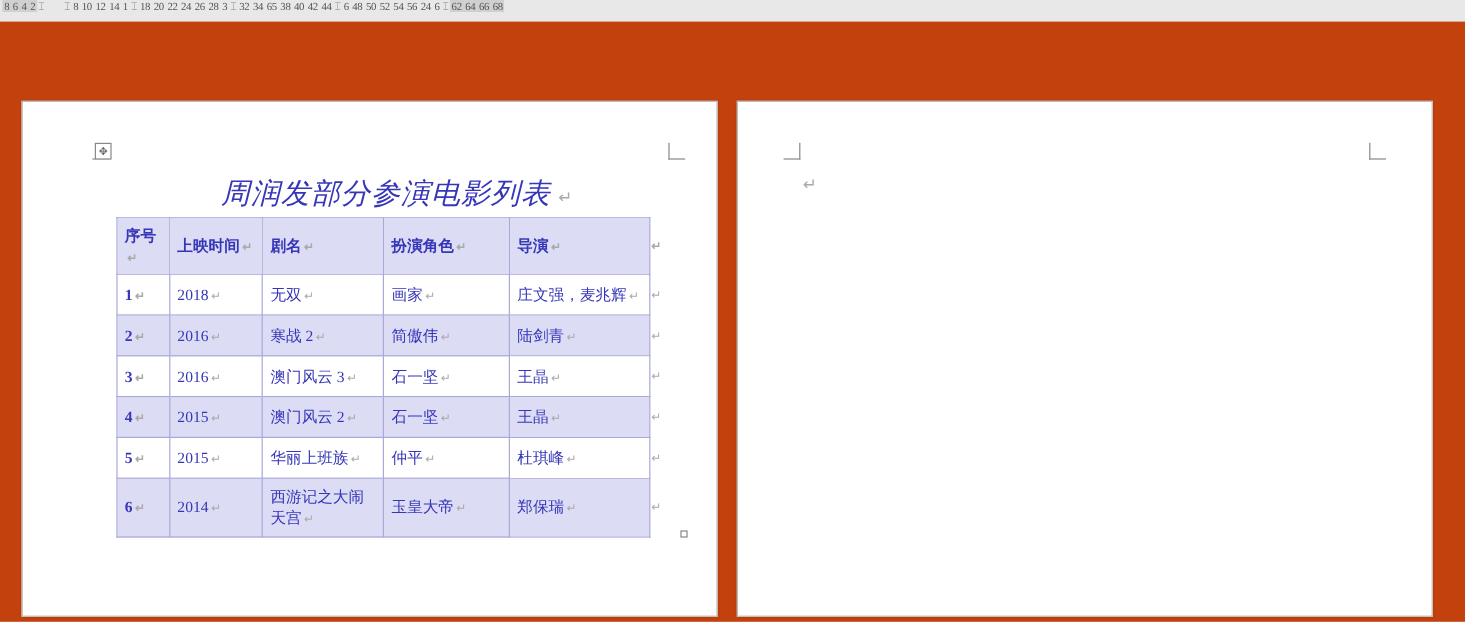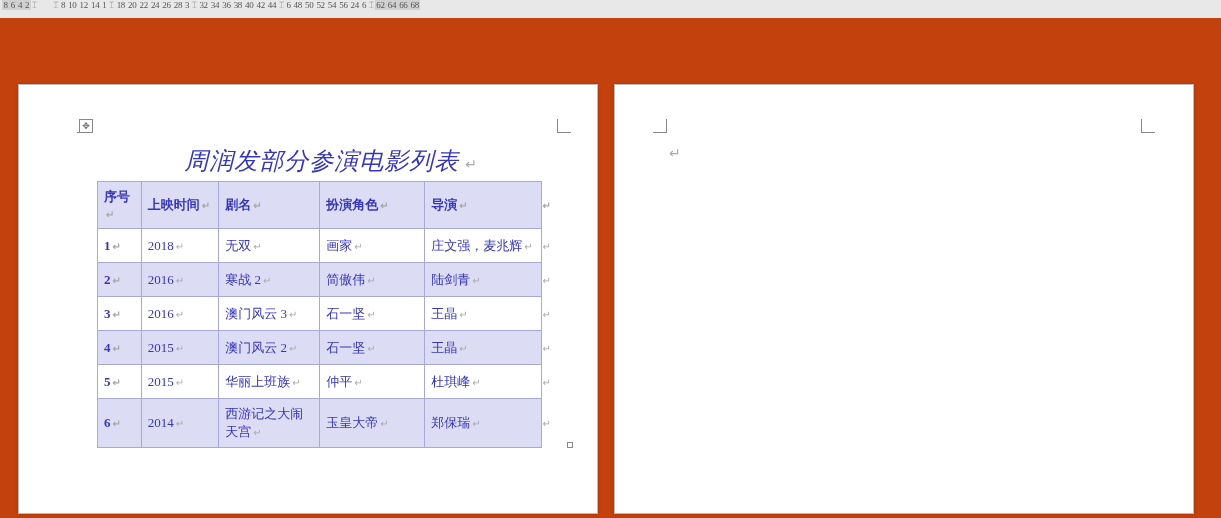--- a/index.html
+++ b/index.html
@@ -147,21 +147,21 @@
 
 <div class="ruler">
   <span class="shaded"><span class="num">8</span><span class="num">6</span><span class="num">4</span><span class="num">2</span></span>
   <span class="tab">⌶</span>
   <span class="white"><span class="num">2</span><span class="num">4</span></span>
   <span class="tab">⌶</span>
   <span><span class="num">8</span><span class="num">10</span><span class="num">12</span><span class="num">14</span><span class="num">1</span></span>
   <span class="tab">⌶</span>
   <span><span class="num">18</span><span class="num">20</span><span class="num">22</span><span class="num">24</span><span class="num">26</span><span class="num">28</span><span class="num">3</span></span>
   <span class="tab">⌶</span>
-  <span><span class="num">32</span><span class="num">34</span><span class="num">36</span><span class="num">38</span><span class="num">40</span><span class="num">42</span><span class="num">44</span></span>
+  <span><span class="num">32</span><span class="num">34</span><span class="num">65</span><span class="num">38</span><span class="num">40</span><span class="num">42</span><span class="num">44</span></span>
   <span class="tab">⌶</span>
   <span><span class="num">6</span><span class="num">48</span><span class="num">50</span><span class="num">52</span><span class="num">54</span><span class="num">56</span><span class="num">24</span><span class="num">6</span></span>
   <span class="tab">⌶</span>
   <span class="shaded"><span class="num">62</span><span class="num">64</span><span class="num">66</span><span class="num">68</span></span>
 </div>
 
 <div class="workspace">
 
   <div class="page">
     <div class="crop tl"></div>

